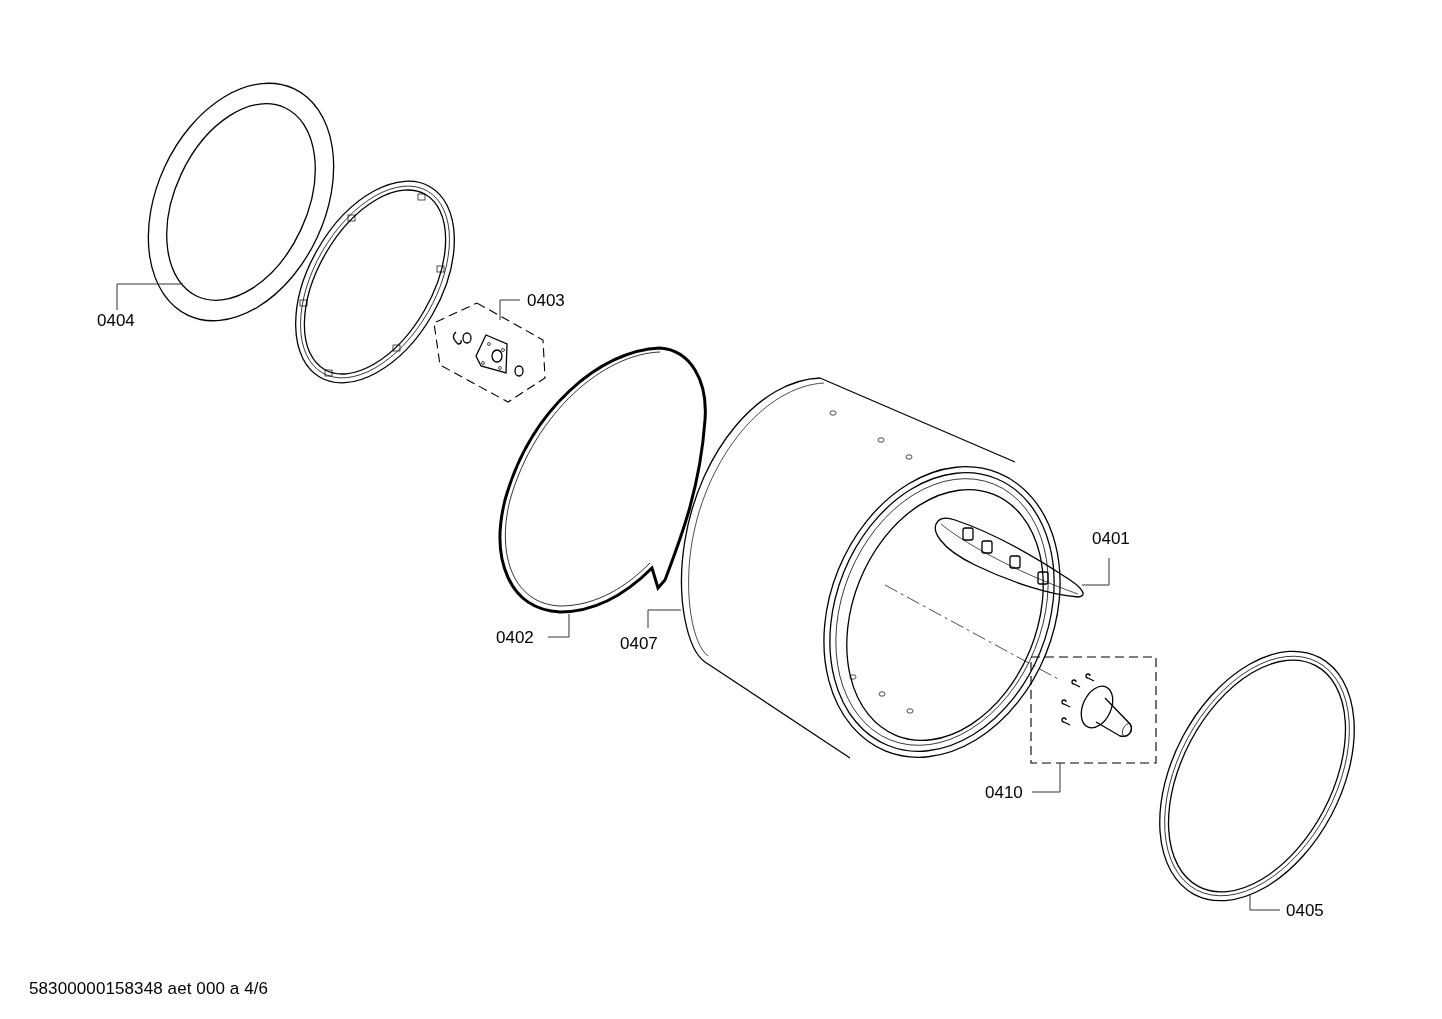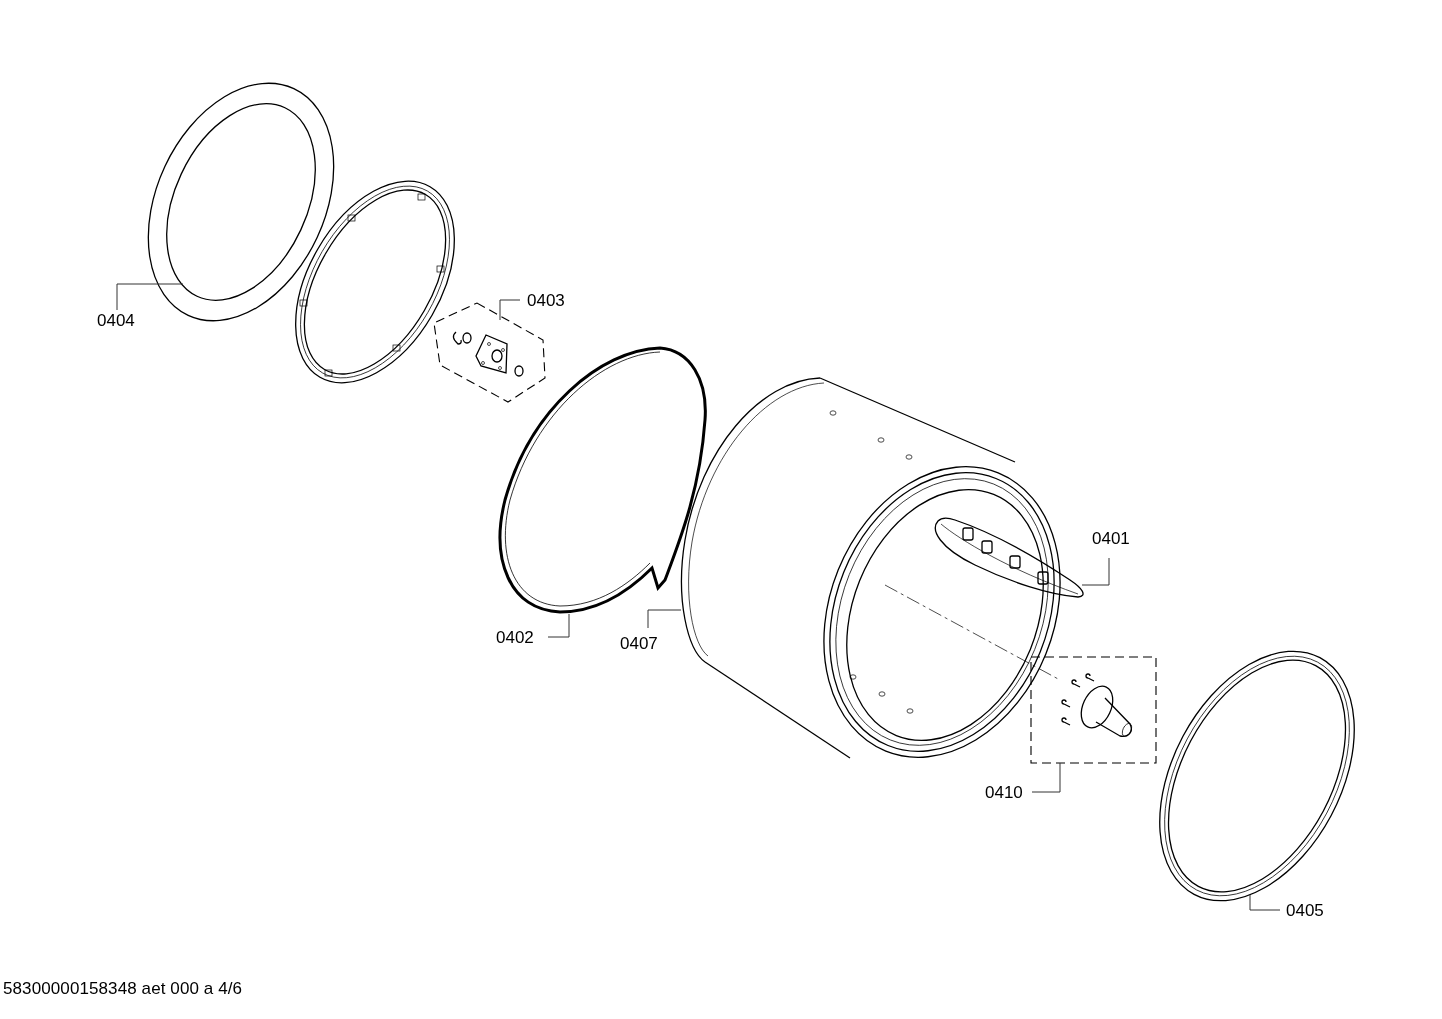--- a/index.html
+++ b/index.html
@@ -1,20 +1,20 @@
 <!DOCTYPE html>
 <html><head>
 <meta charset="utf-8">
 <style>
   html, body { margin: 0; padding: 0; background: #ffffff; }
   body { width: 1442px; height: 1019px; position: relative; overflow: hidden;
          font-family: "Liberation Sans", sans-serif; }
   #canvas { position: absolute; left: 0; top: 0; width: 1442px; height: 1019px; }
   .lbl { font-family: "Liberation Sans", sans-serif; font-size: 17px; fill: #000; }
-  .footer { position: absolute; left: 3px; top: 979px; font-size: 17px; color: #000;
+  .footer { position: absolute; left: 29px; top: 979px; font-size: 17px; color: #000;
             font-family: "Liberation Sans", sans-serif; letter-spacing: 0.1px; }
   .ln { fill: none; stroke: #000; stroke-width: 1.3; }
   .thin { fill: none; stroke: #000; stroke-width: 0.7; }
   .lead { fill: none; stroke: #333; stroke-width: 1; }
   .dash { fill: none; stroke: #000; stroke-width: 1.1; stroke-dasharray: 9 5; }
   .axis { fill: none; stroke: #000; stroke-width: 0.7; stroke-dasharray: 14 4 3 4; }
 </style>
 </head>
 <body>
 

